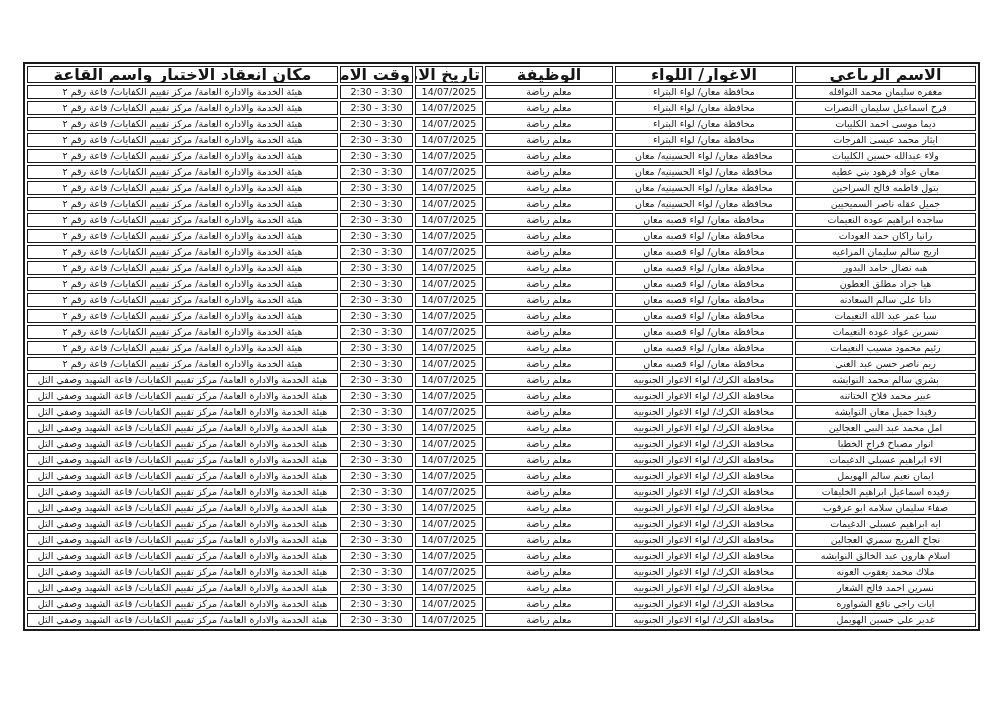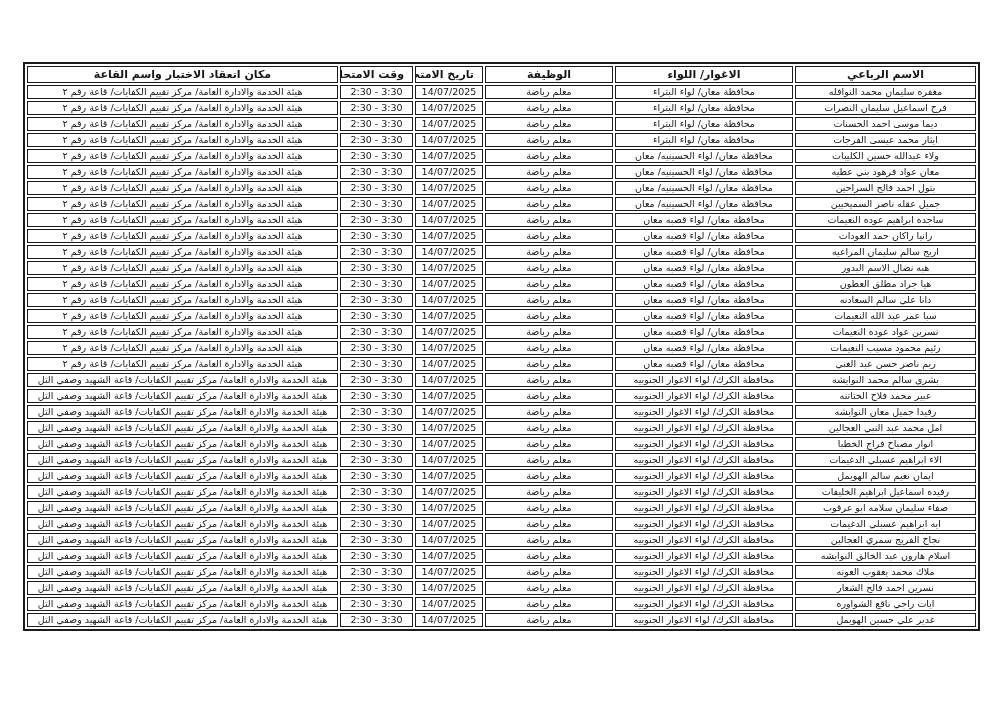--- a/index.html
+++ b/index.html
@@ -31,24 +31,24 @@
     border: 1px solid #1b1b1b;
     text-align: center;
     vertical-align: middle;
     white-space: nowrap;
     overflow: hidden;
     color: #161616;
     background: #ffffff;
   }
   .schedule th {
     font-weight: bold;
-    font-size: 11px;
+    font-size: 16px;
     height: 15px;
     line-height: 15px;
-    padding: 0 8px;
+    padding: 0 2px;
   }
   .schedule td {
     font-size: 9.5px;
     height: 12px;
     line-height: 12px;
     padding: 0 1px;
   }
   .schedule td.ltr {
     direction: ltr;
   }
@@ -87,21 +87,21 @@
         </tr>
         <tr>
           <td>فرح اسماعيل سليمان النصرات</td>
           <td>محافظة معان/ لواء البتراء</td>
           <td>معلم رياضة</td>
           <td class="ltr">14/07/2025</td>
           <td class="ltr">2:30 - 3:30</td>
           <td>هيئة الخدمة والادارة العامة/ مركز تقييم الكفايات/ قاعة رقم ٢</td>
         </tr>
         <tr>
-          <td>ديما موسى احمد الحسنات</td>
+          <td>ديما موسى احمد الكليبات</td>
           <td>محافظة معان/ لواء البتراء</td>
           <td>معلم رياضة</td>
           <td class="ltr">14/07/2025</td>
           <td class="ltr">2:30 - 3:30</td>
           <td>هيئة الخدمة والادارة العامة/ مركز تقييم الكفايات/ قاعة رقم ٢</td>
         </tr>
         <tr>
           <td>ايثار محمد عيسى الفرجات</td>
           <td>محافظة معان/ لواء البتراء</td>
           <td>معلم رياضة</td>
@@ -119,21 +119,21 @@
         </tr>
         <tr>
           <td>معان عواد فرهود بني عطيه</td>
           <td>محافظة معان/ لواء الحسينيه/ معان</td>
           <td>معلم رياضة</td>
           <td class="ltr">14/07/2025</td>
           <td class="ltr">2:30 - 3:30</td>
           <td>هيئة الخدمة والادارة العامة/ مركز تقييم الكفايات/ قاعة رقم ٢</td>
         </tr>
         <tr>
-          <td>بتول احمد فالح السراحين</td>
+          <td>بتول فاطمه فالح السراحين</td>
           <td>محافظة معان/ لواء الحسينيه/ معان</td>
           <td>معلم رياضة</td>
           <td class="ltr">14/07/2025</td>
           <td class="ltr">2:30 - 3:30</td>
           <td>هيئة الخدمة والادارة العامة/ مركز تقييم الكفايات/ قاعة رقم ٢</td>
         </tr>
         <tr>
           <td>جميل عقله ناصر السميحيين</td>
           <td>محافظة معان/ لواء الحسينيه/ معان</td>
           <td>معلم رياضة</td>
@@ -159,21 +159,21 @@
         </tr>
         <tr>
           <td>اريج سالم سليمان المراعيه</td>
           <td>محافظة معان/ لواء قصبه معان</td>
           <td>معلم رياضة</td>
           <td class="ltr">14/07/2025</td>
           <td class="ltr">2:30 - 3:30</td>
           <td>هيئة الخدمة والادارة العامة/ مركز تقييم الكفايات/ قاعة رقم ٢</td>
         </tr>
         <tr>
-          <td>هبه نضال الاسم البدور</td>
+          <td>هبه نضال حامد البدور</td>
           <td>محافظة معان/ لواء قصبه معان</td>
           <td>معلم رياضة</td>
           <td class="ltr">14/07/2025</td>
           <td class="ltr">2:30 - 3:30</td>
           <td>هيئة الخدمة والادارة العامة/ مركز تقييم الكفايات/ قاعة رقم ٢</td>
         </tr>
         <tr>
           <td>هيا جراد مطلق العطون</td>
           <td>محافظة معان/ لواء قصبه معان</td>
           <td>معلم رياضة</td>

